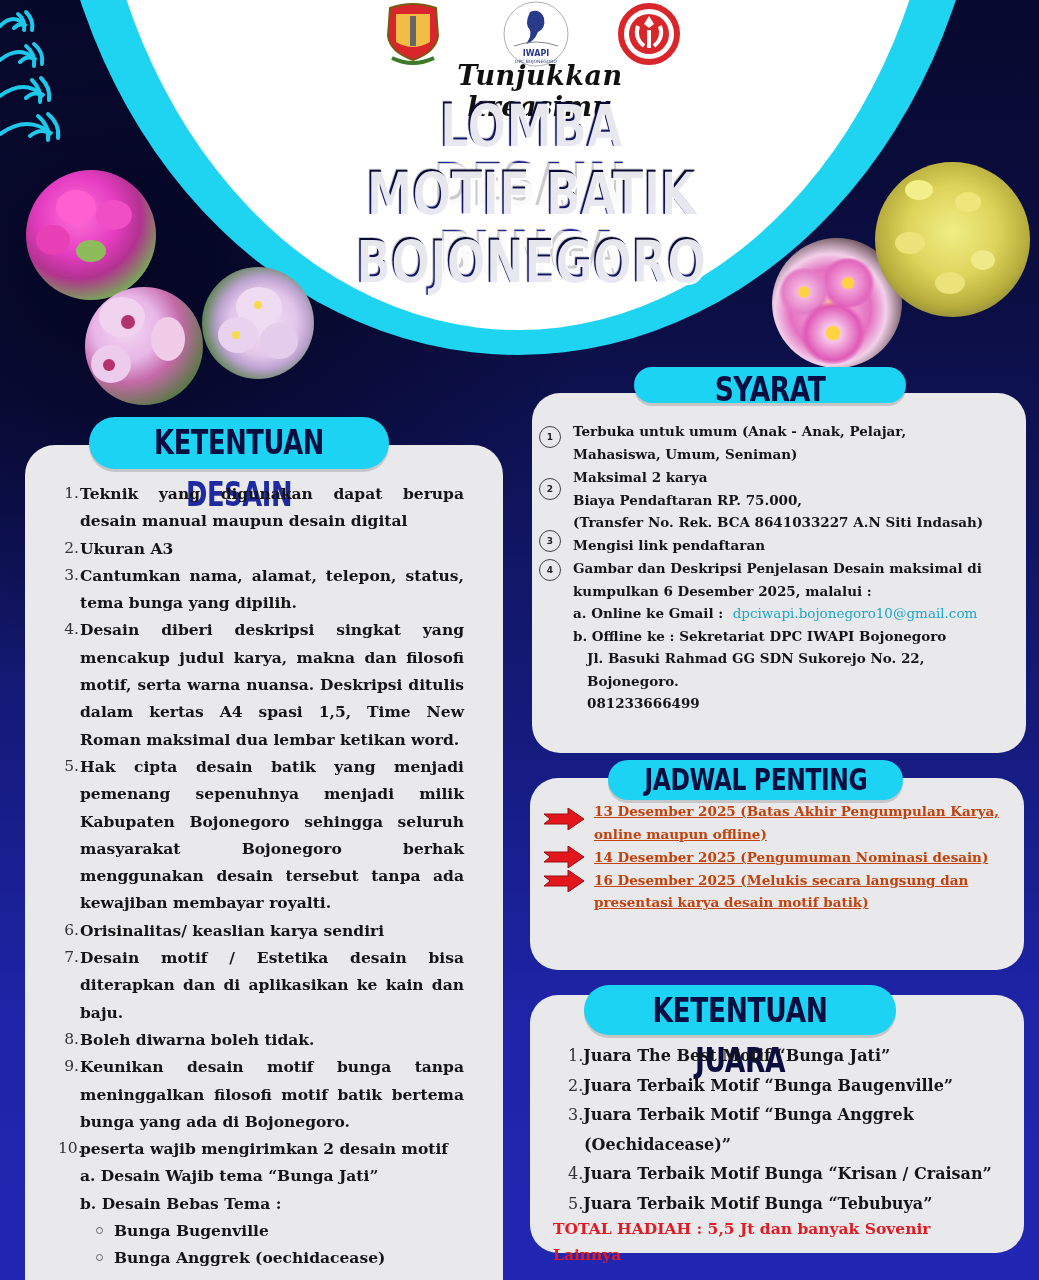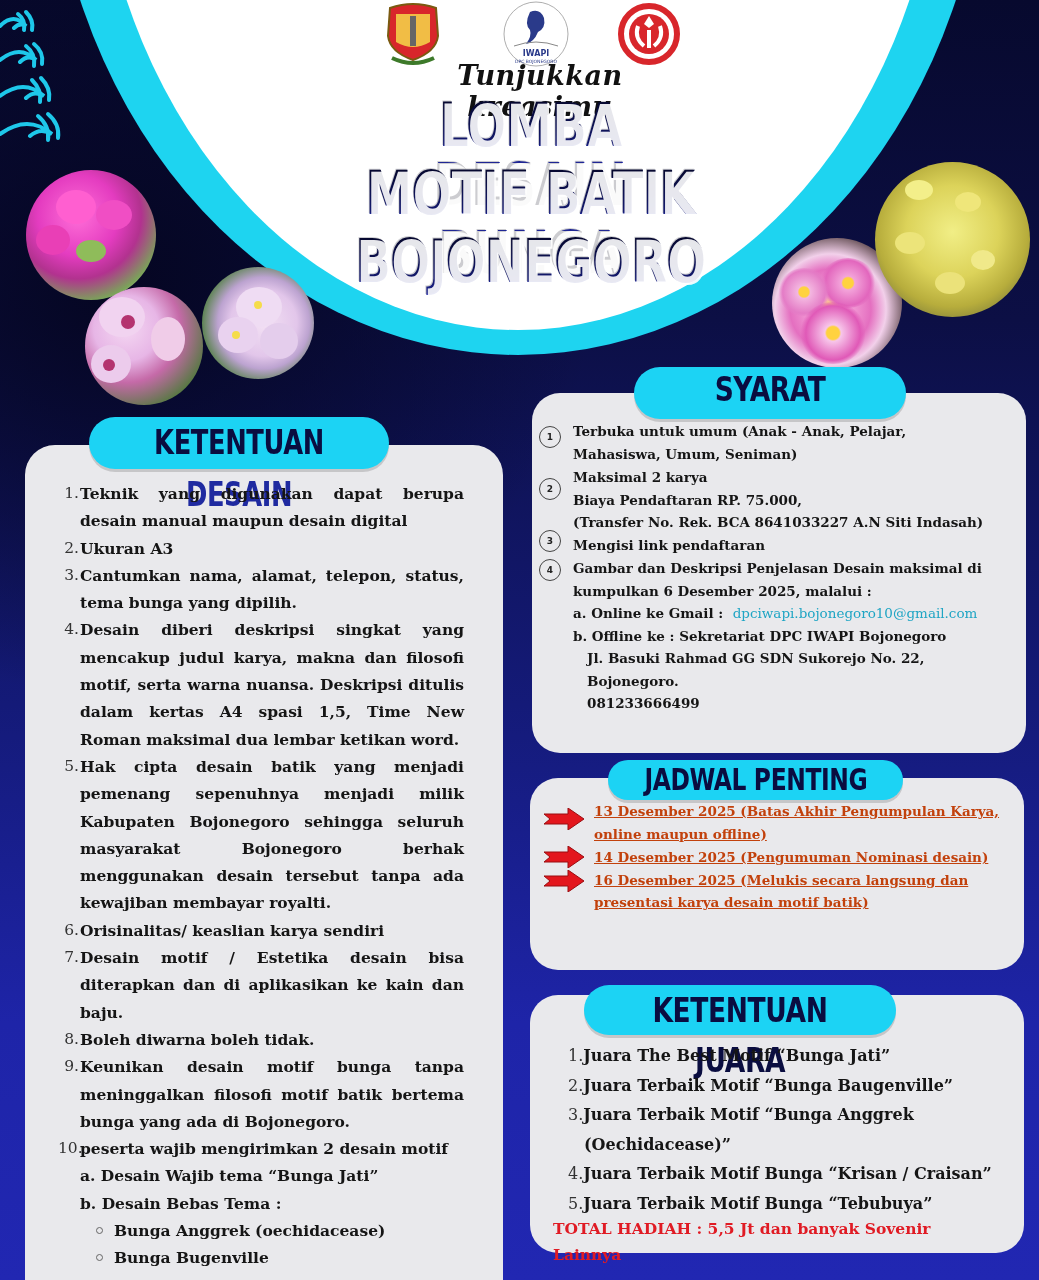--- a/index.html
+++ b/index.html
@@ -66,21 +66,21 @@
     font-family: "DejaVu Sans", sans-serif; font-weight: bold; color: #0a0d40;
     box-shadow: 0 3px 0 rgba(0,0,0,0.15);
   }
   .pill span.t { display: inline-block; transform: scaleX(0.78); transform-origin: center; letter-spacing: -0.5px; }
 
   .card-desain { left: 25px; top: 445px; width: 478px; height: 835px; border-radius: 30px 30px 0 0; }
   .pill-desain { left: 89px; top: 417px; width: 300px; height: 52px; font-size: 33px; line-height: 52px; }
   .pill-desain .blue { color: #1f2aa0; }
 
   .card-syarat { left: 532px; top: 393px; width: 494px; height: 360px; }
-  .pill-syarat { left: 634px; top: 367px; width: 272px; height: 52px; font-size: 34px; line-height: 44px; }
+  .pill-syarat { left: 634px; top: 367px; width: 272px; height: 36px; font-size: 34px; line-height: 44px; }
 
   .card-jadwal { left: 530px; top: 778px; width: 494px; height: 192px; }
   .pill-jadwal { left: 608px; top: 760px; width: 295px; height: 40px; font-size: 30px; line-height: 40px; }
 
   .card-juara { left: 530px; top: 995px; width: 494px; height: 258px; }
   .pill-juara { left: 584px; top: 985px; width: 312px; height: 50px; font-size: 34px; line-height: 50px; }
 
   
   .desain-list { position: absolute; left: 58px; top: 480px; width: 406px; }
   .d-item { display: flex; font-size: 15.5px; font-weight: bold; line-height: 27.3px; color: #151515; }
@@ -247,25 +247,25 @@
       <span class="d-text">Keunikan desain motif bunga tanpa meninggalkan filosofi motif batik bertema bunga yang ada di Bojonegoro.</span>
     </div>
   <div class="d-item ten">
       <span class="d-num">10.</span>
       <span class="d-text" style="text-align:left">peserta wajib mengirimkan 2 desain motif</span>
     </div>
   <div class="d-sub">a. Desain Wajib tema “Bunga Jati”</div>
   <div class="d-sub">b. Desain Bebas Tema :</div>
   <div class="d-bullet">
       <span class="dot"></span>
-      <span>Bunga Anggrek (oechidacease)</span>
+      <span>Bunga Bugenville</span>
     </div>
   <div class="d-bullet">
       <span class="dot"></span>
-      <span>Bunga Bugenville</span>
+      <span>Bunga Anggrek (oechidacease)</span>
     </div>
   <div class="d-bullet">
       <span>Bunga Kristan atau craisan</span>
     </div>
 
 </div>
 
 <div class="card card-syarat"></div>
 <div class="pill pill-syarat"><span class="t">SYARAT</span></div>
 

